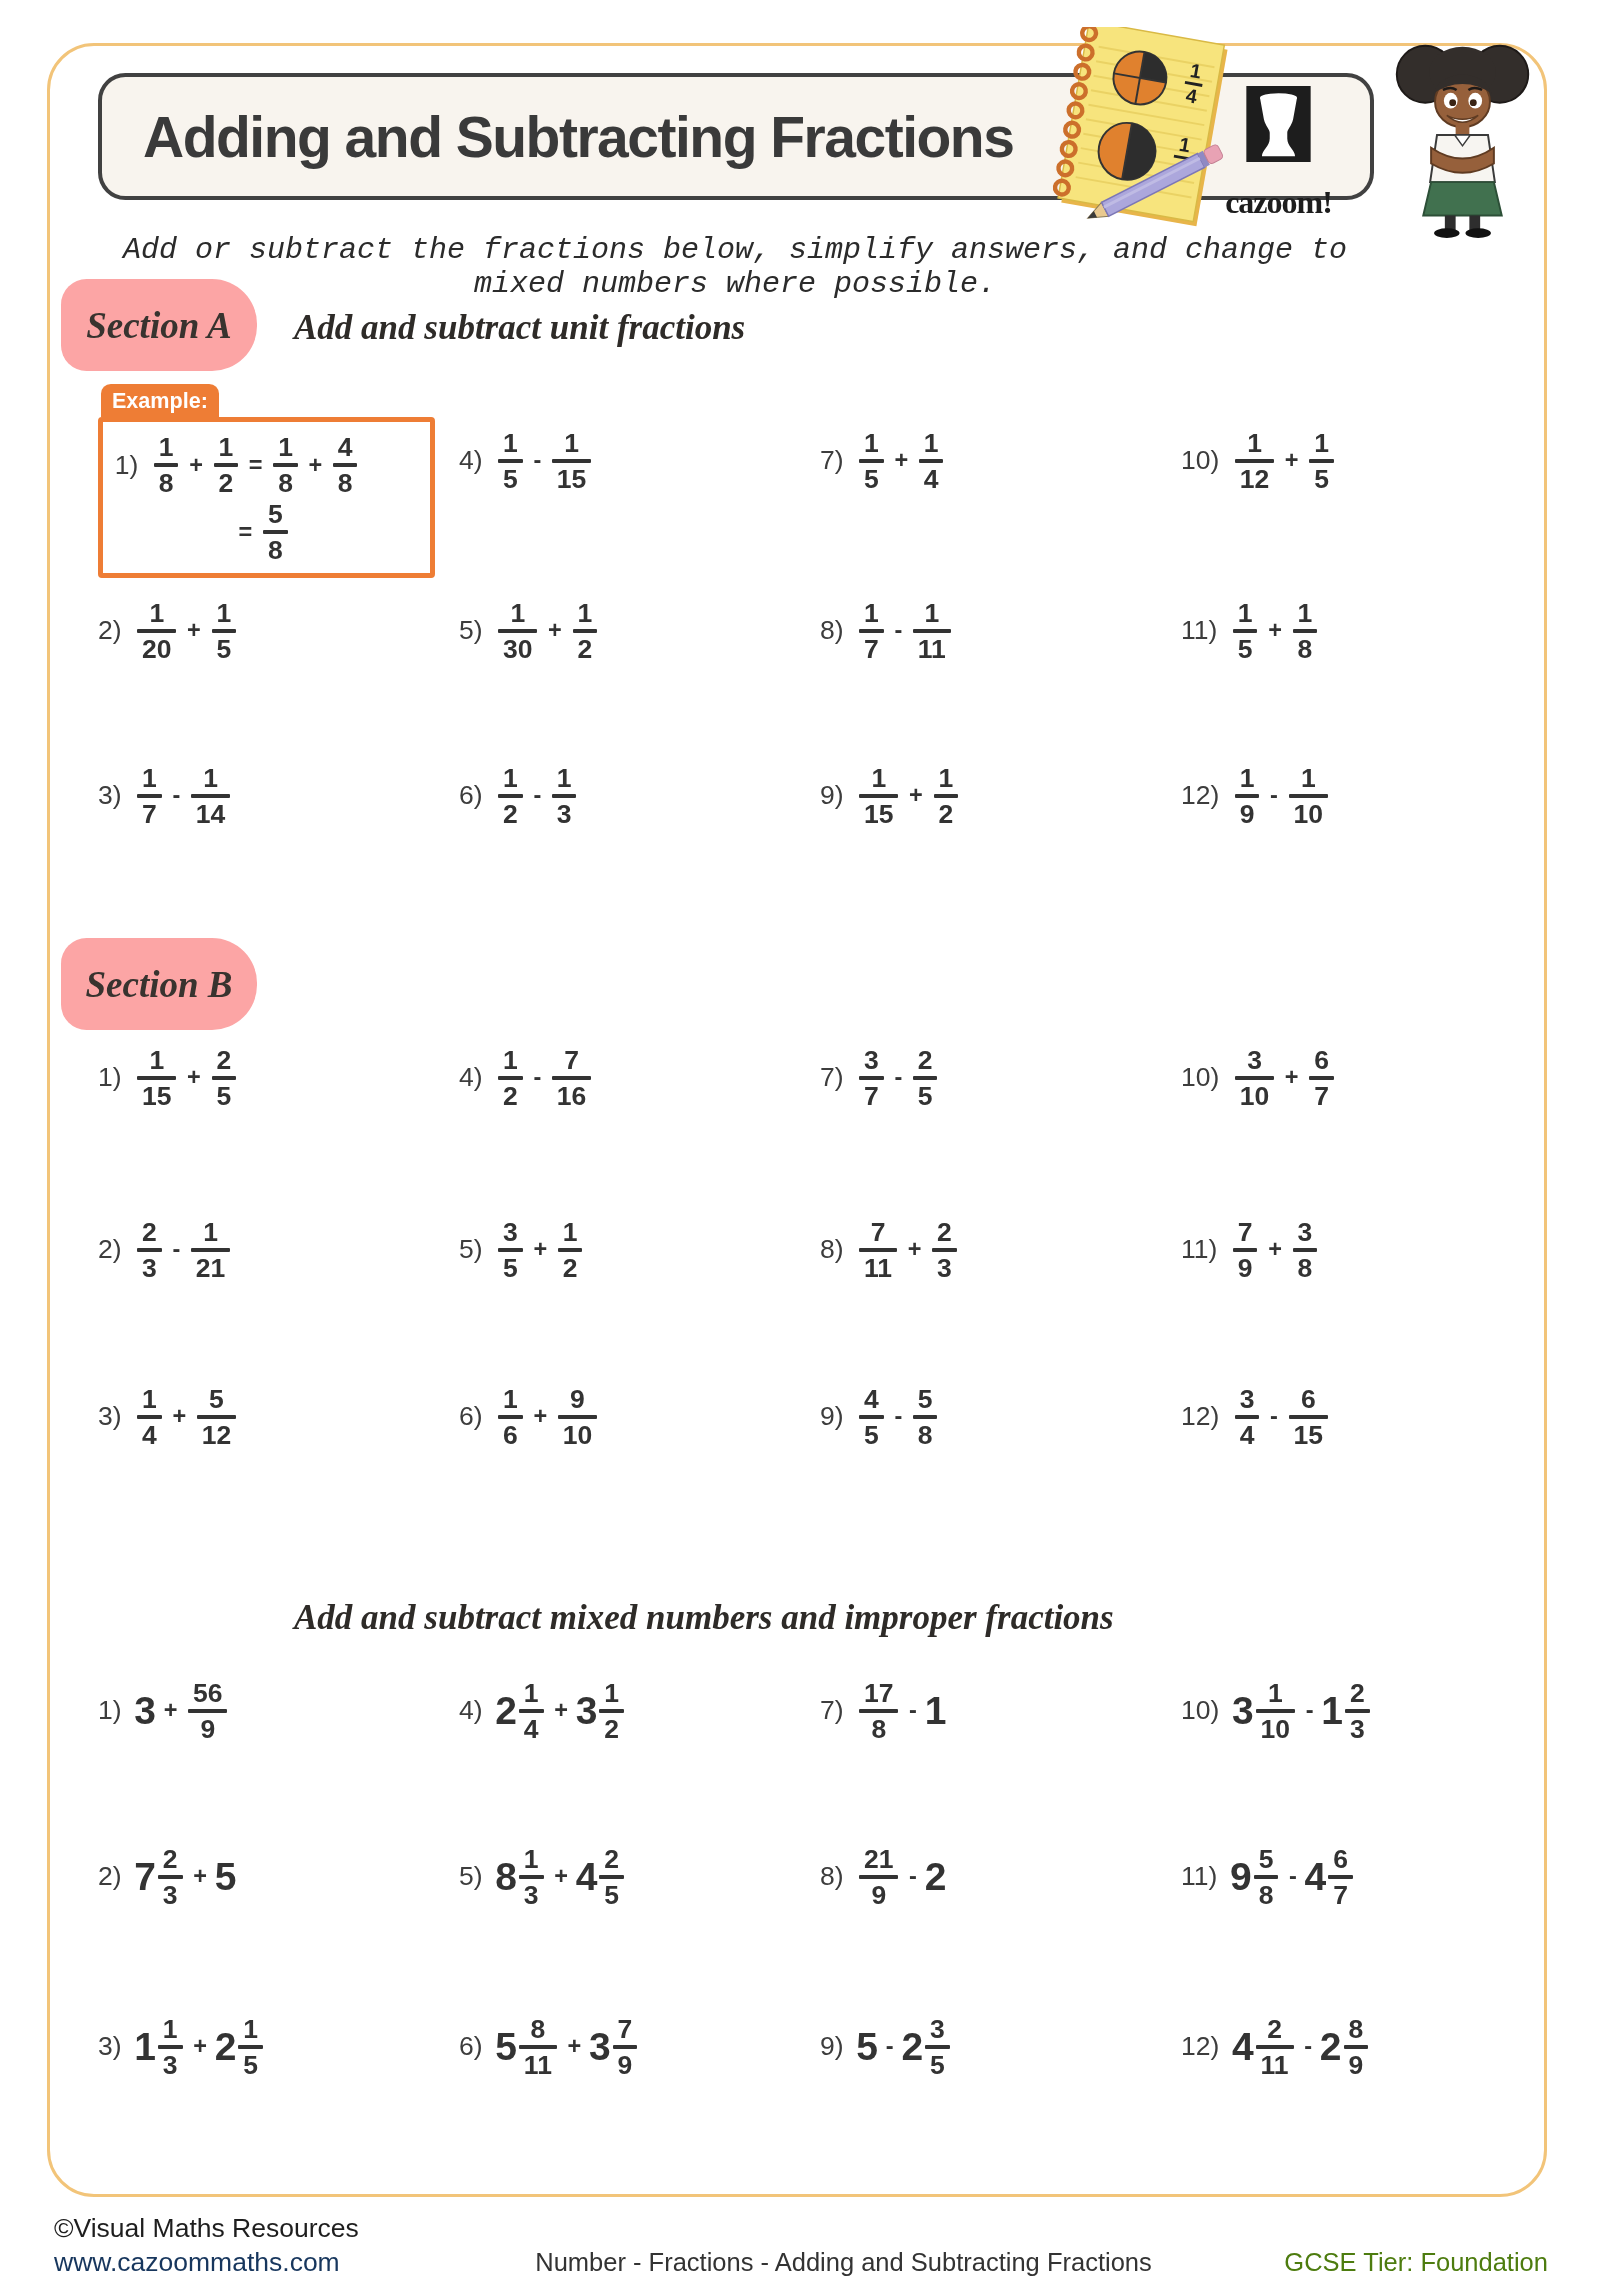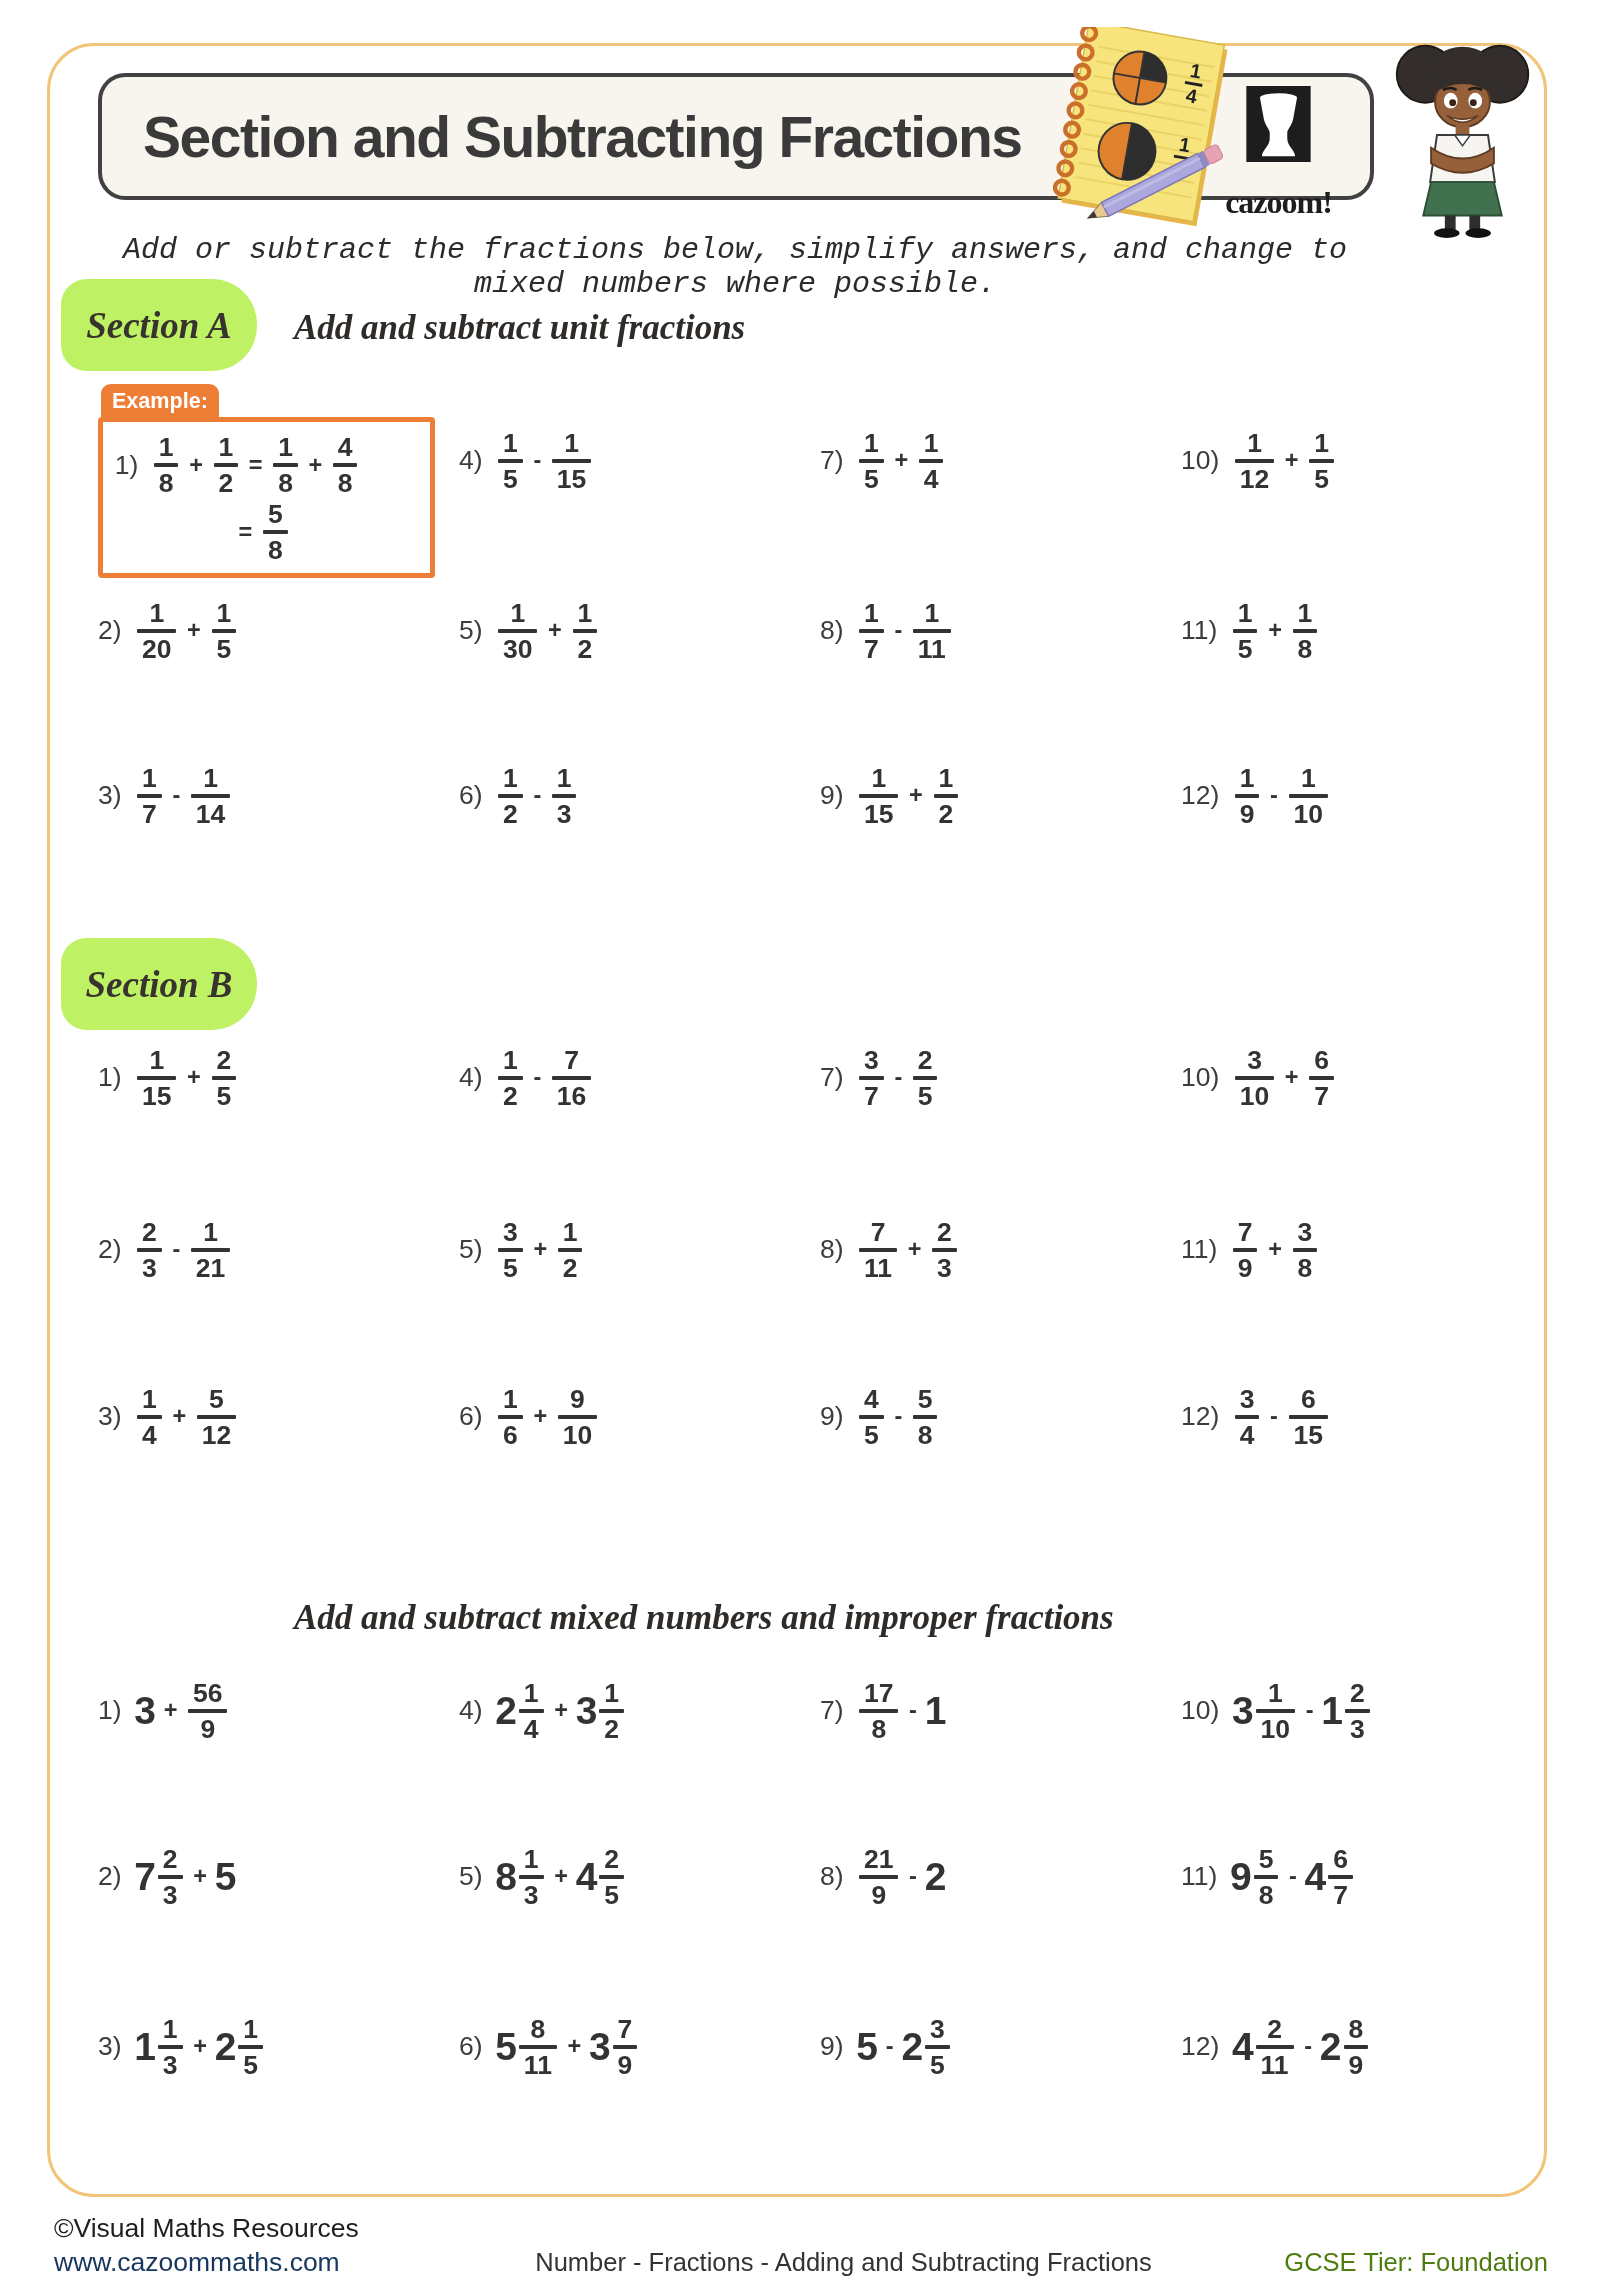--- a/index.html
+++ b/index.html
@@ -21,21 +21,21 @@
   .logo-text{font-family:"Liberation Serif",serif;font-weight:bold;font-size:32px;color:#1D1D1D;
              letter-spacing:-1px;margin-top:18px;}
 
   .notebook{position:absolute;left:1019px;top:27.4px;z-index:4;}
   .girl{position:absolute;left:1384px;top:35px;z-index:5;}
 
   .instruction{position:absolute;left:98px;top:233px;width:1274px;text-align:center;
                font-family:Liberation Mono, monospace;font-style:italic;font-size:30px;color:#2B2B2B;}
 
   
-  .sec-label{position:absolute;left:61px;width:196px;height:92px;background:#bef264;
+  .sec-label{position:absolute;left:61px;width:196px;height:92px;background:#fca5a5;
              border-radius:25.5px 45px 45px 25.5px;display:flex;align-items:center;justify-content:center;
              font-family:"Liberation Serif",serif;font-style:italic;font-weight:bold;
              font-size:37px;color:#38332F;z-index:2;}
   .secA-label{top:279px;}
   .secB-label{top:938px;}
   .secC-label{top:1571px;}
   .sec-sub{position:absolute;left:294px;font-family:"Liberation Serif",serif;font-style:italic;
            font-weight:bold;font-size:35px;color:#2E2B28;}
   .secA-sub{top:308px;}
   .secC-sub{top:1598px;}
@@ -78,21 +78,21 @@
   svg text{font-family:"Liberation Sans",sans-serif;}
 </style>
 </head>
 <body>
 
 <div id="page">
 
   <div class="outer-border"></div>
 
   <div class="title-box">
-    <div class="title-text">Section and Subtracting Fractions</div>
+    <div class="title-text">Adding and Subtracting Fractions</div>
   </div>
 
   <div class="logo">
     <svg width="65" height="76" viewBox="0 0 66 78">
       <rect x="0" y="0" width="66" height="78" fill="#1D1D1D"></rect>
       <path d="M14,12 L52,12 L48,34 C46,42 42,44 42,48 L42,54 C42,62 50,66 50,72 L16,72
                C16,66 24,62 24,54 L24,48 C24,44 20,42 18,34 Z" fill="#ffffff"></path>
       <ellipse cx="33" cy="12" rx="19" ry="4.5" fill="#ffffff"></ellipse>
     </svg>
     <div class="logo-text">cazoom!</div>

